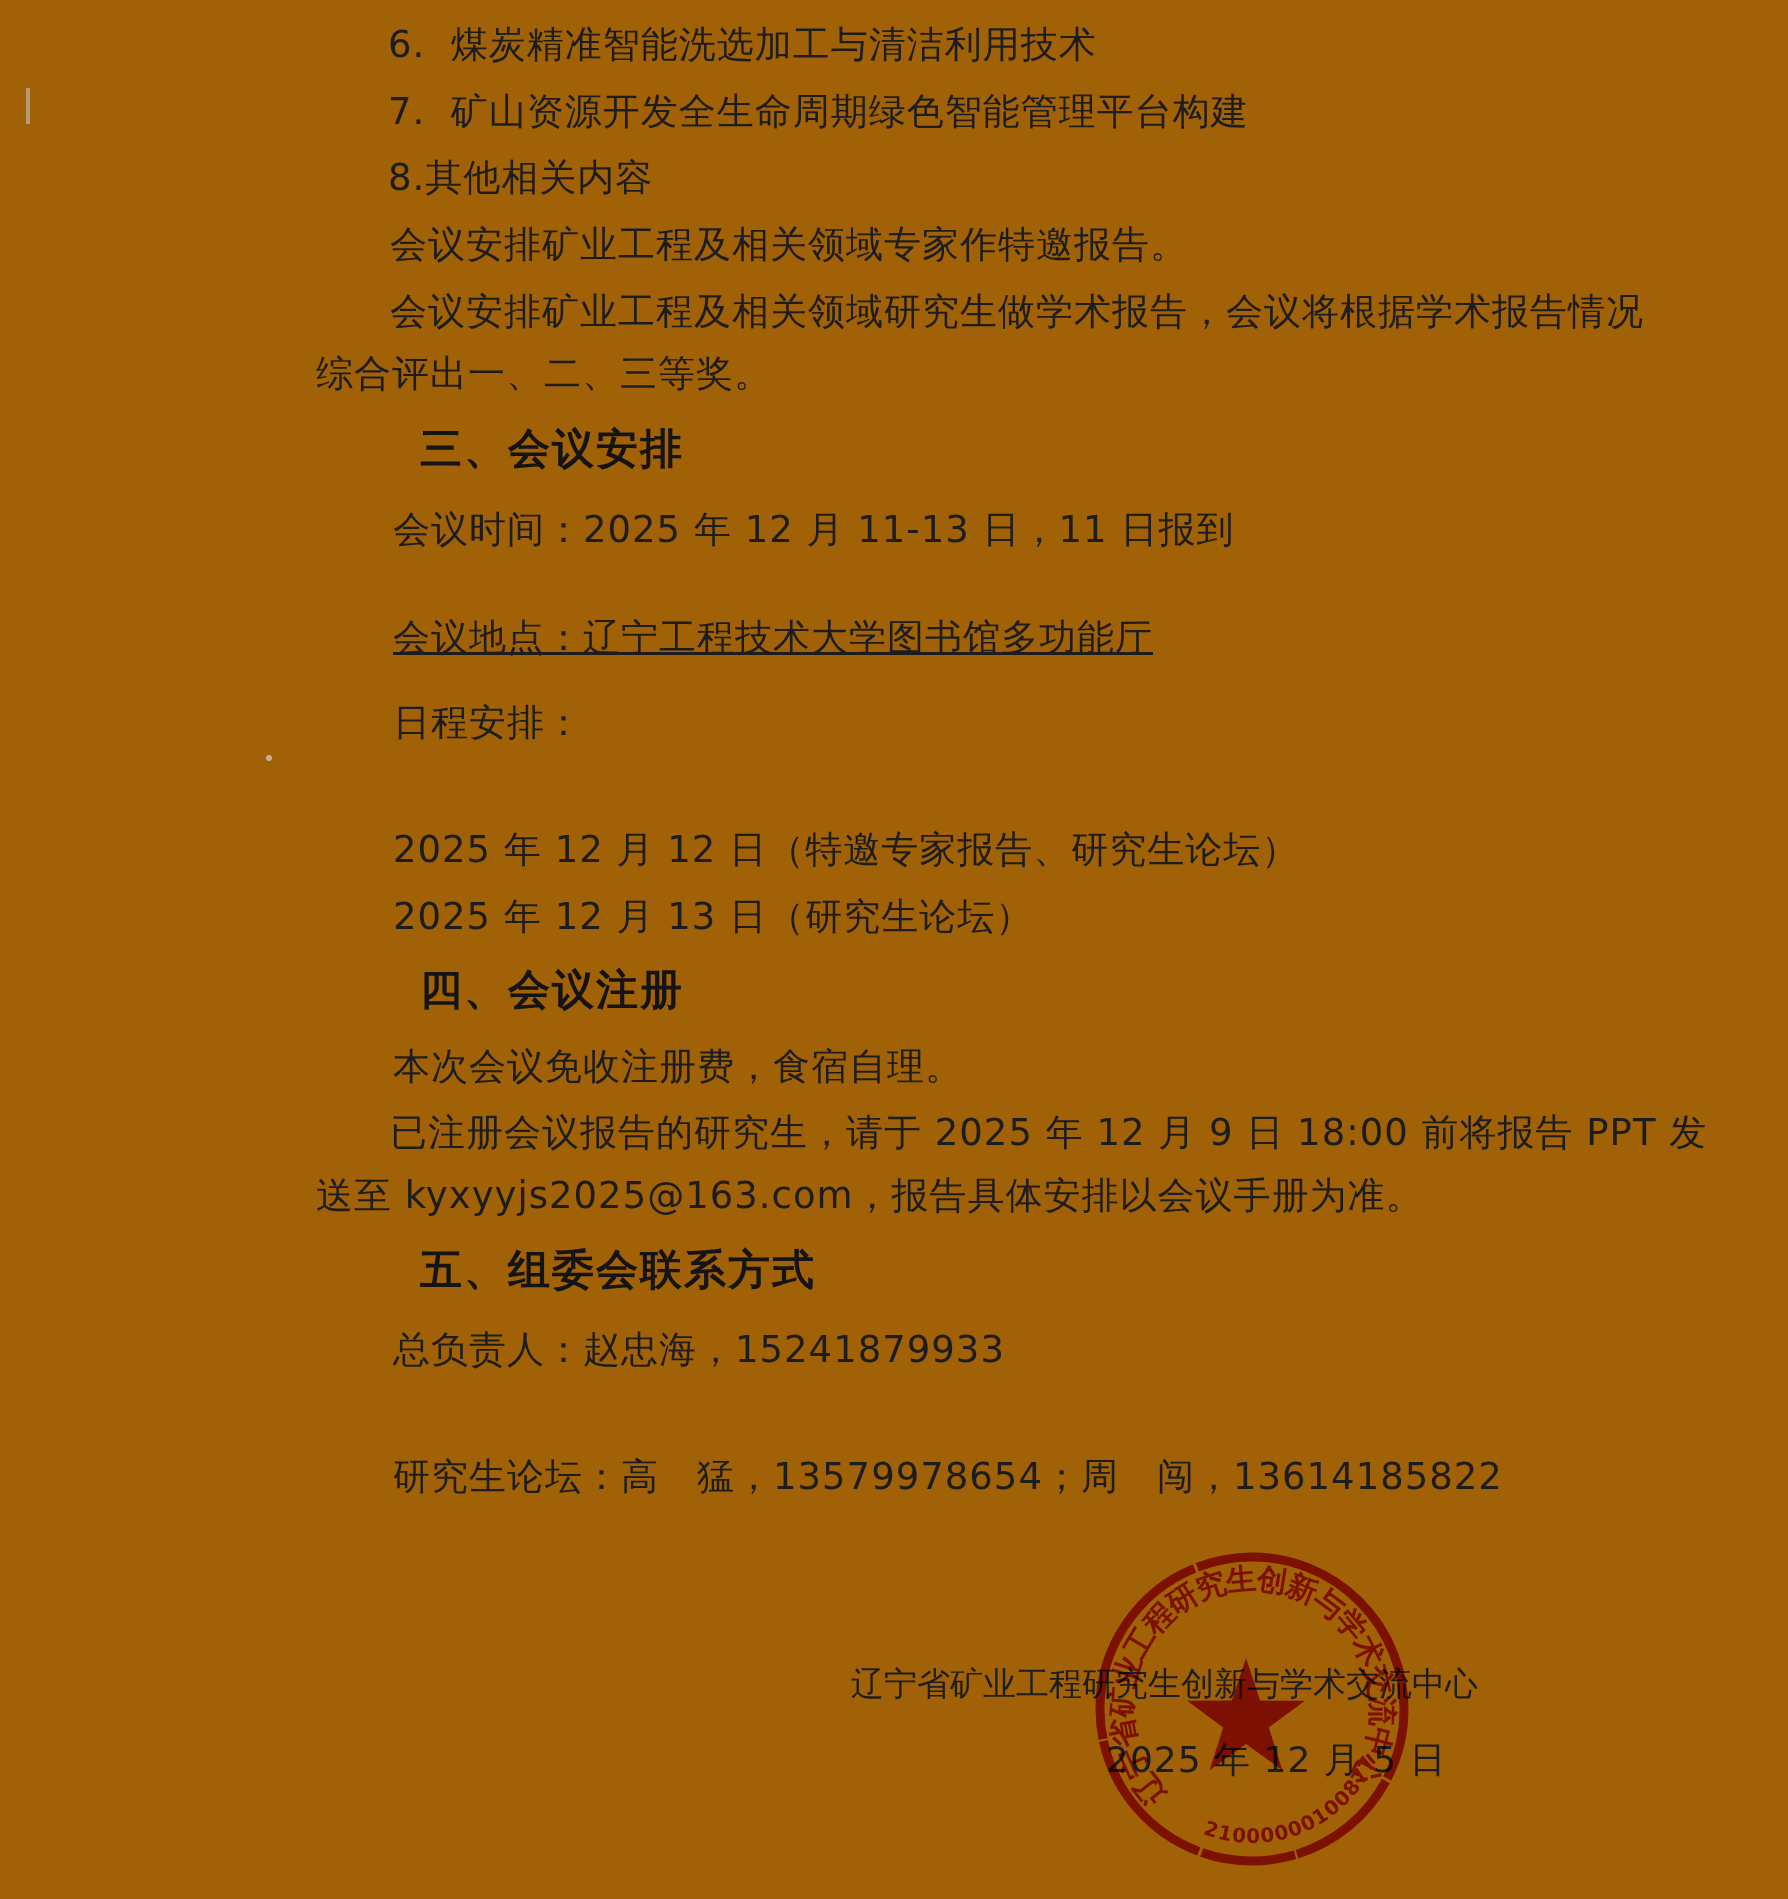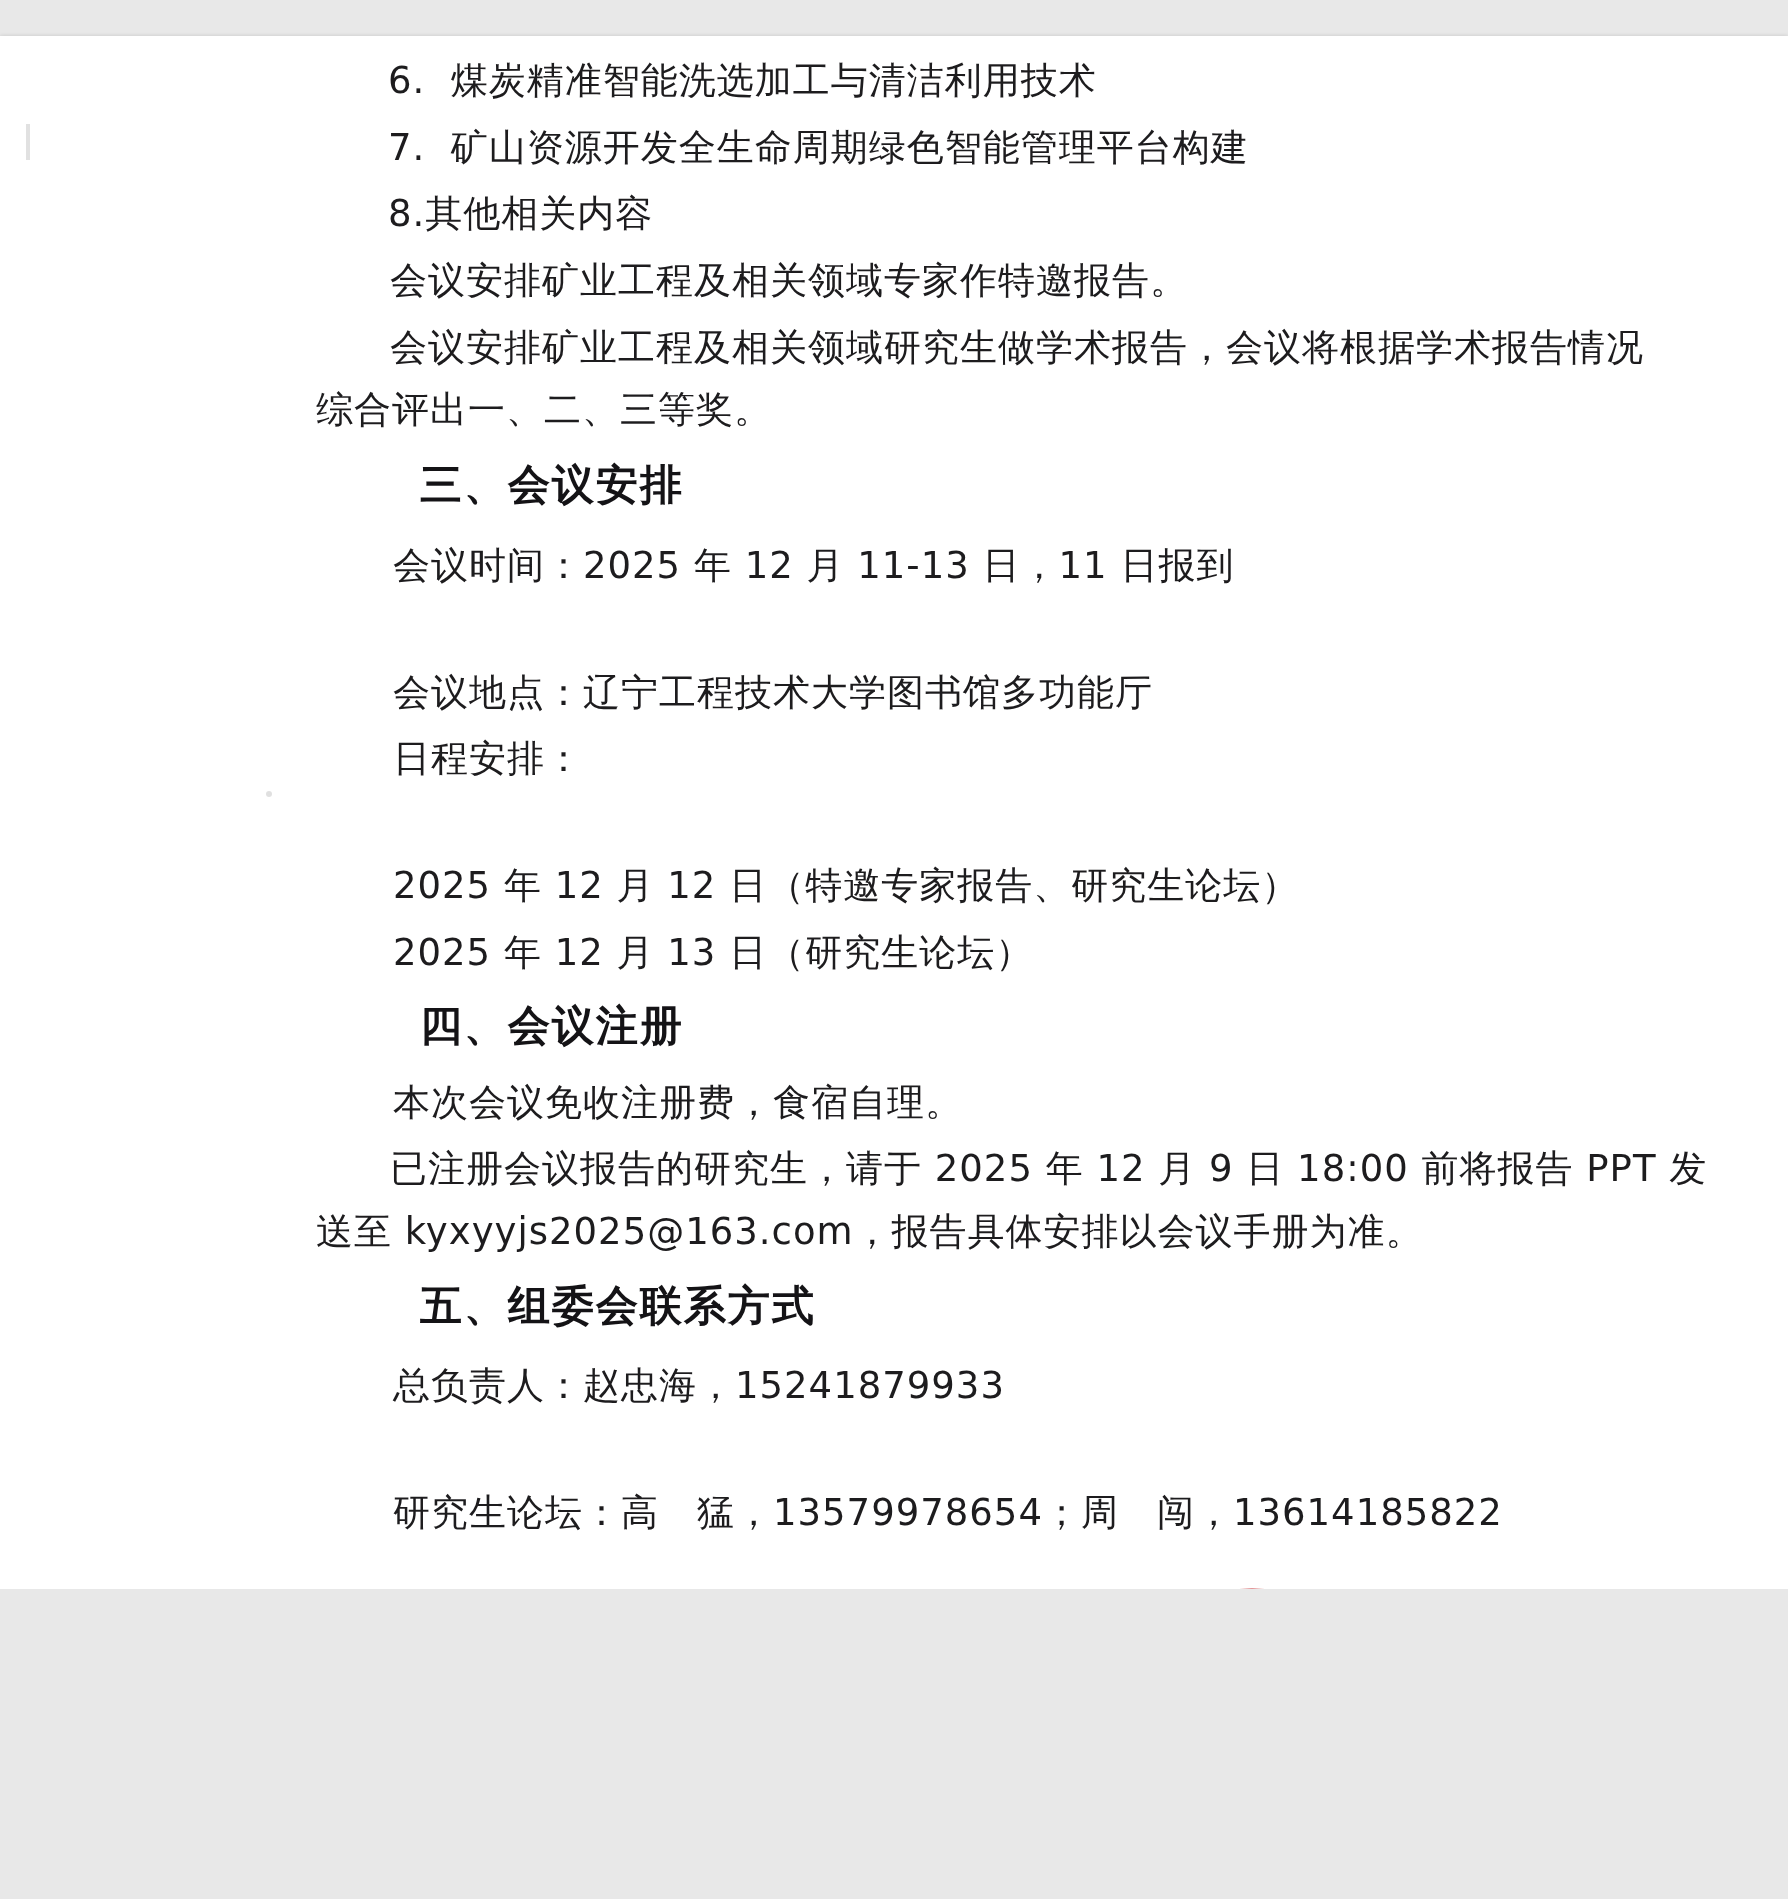--- a/index.html
+++ b/index.html
@@ -1,22 +1,21 @@
 <!DOCTYPE html>
 <html><head>
 <meta charset="utf-8">
 <style>
   html,body{margin:0;padding:0;background:#e8e8e8;}
   .page{
     position:relative;
-    width:1788px;height:1553px;
-    background:#ffffff;
+    width:1788px;height:1899px;
+    background:#a16207;
     overflow:hidden;
     box-shadow:0 0 4px rgba(0,0,0,.15);
-    margin-top:36px;
   }
   .line{
     position:absolute;
     font:37px/48px "DejaVu Sans", sans-serif;
     color:#1d1c1e;
     white-space:pre;
     letter-spacing:1px;
   }
   .heading{
     position:absolute;
@@ -28,21 +27,21 @@
   
   .l1{left:388px;top:21px;}
   .l2{left:388px;top:88px;}
   .l3{left:388px;top:154px;}
   .l4{left:390px;top:221px;}
   .l5{left:390px;top:288px;}
   .l6{left:316px;top:350px;}
   .h3{left:420px;top:423px;}
   .s3a{left:393px;top:506px;}
   .s3b{left:393px;top:569px;}
-  .s3c{left:393px;top:633px;}
+  .s3c{left:393px;top:614px;text-decoration:underline;}
   .s3d{left:393px;top:699px;}
   .s3e{left:393px;top:763px;}
   .s3f{left:393px;top:826px;}
   .s3g{left:393px;top:893px;}
   .h4{left:420px;top:964px;}
   .s4a{left:393px;top:1043px;}
   .s4b{left:390px;top:1109px;}
   .s4c{left:316px;top:1172px;}
   .h5{left:420px;top:1244px;}
   .c1{left:393px;top:1326px;}

